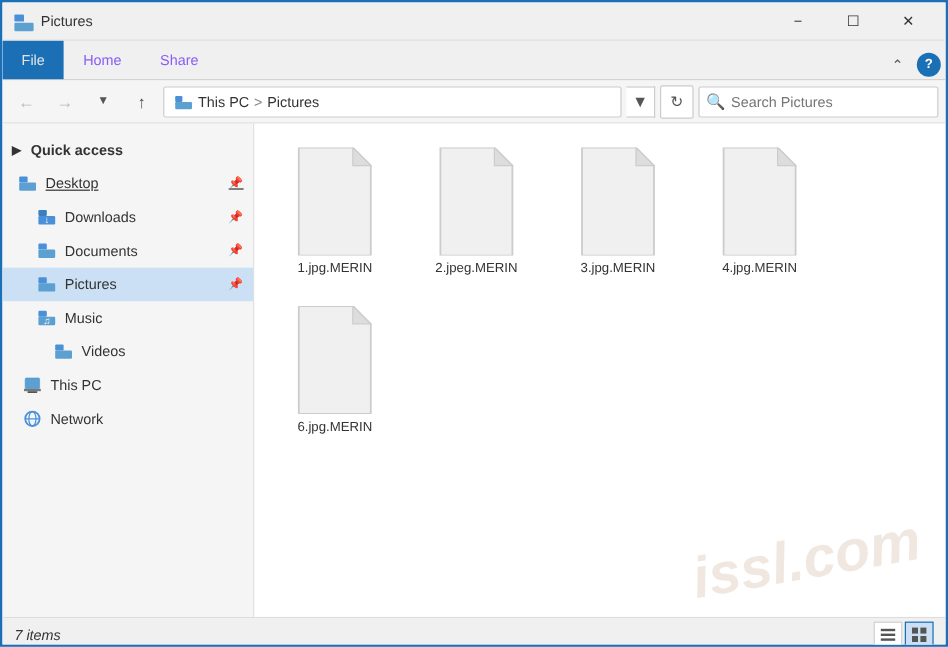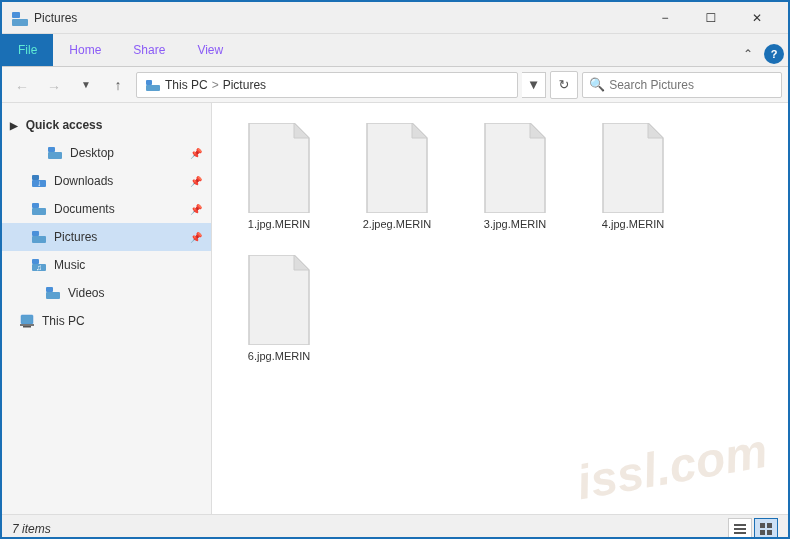--- a/index.html
+++ b/index.html
@@ -69,21 +69,21 @@
       cursor: pointer;
       border: none;
       background: transparent;
       color: #8b5cf6;
       height: 100%;
       display: flex;
       align-items: center;
     }
     .ribbon-tab.active {
       background: #1a6fb5;
-      color: #5eead4;
+      color: #e5e5e5;
     }
     .ribbon-right {
       margin-left: auto;
       display: flex;
       align-items: center;
       padding-right: 4px;
       gap: 4px;
     }
     .ribbon-chevron, .ribbon-help {
       width: 24px;
@@ -346,21 +346,20 @@
     <button class="title-bar-btn">☐</button>
     <button class="title-bar-btn close">✕</button>
   </div>
 </div>
 
 <div class="ribbon">
   <div class="ribbon-tabs">
     <button class="ribbon-tab active">File</button>
     <button class="ribbon-tab">Home</button>
     <button class="ribbon-tab">Share</button>
-    <button class="ribbon-tab">View</button>
     <div class="ribbon-right">
       <button class="ribbon-chevron">⌃</button>
       <button class="ribbon-help">?</button>
     </div>
   </div>
 </div>
 
 <div class="address-bar">
   <button class="nav-btn disabled">←</button>
   <button class="nav-btn disabled">→</button>
@@ -385,21 +384,21 @@
 
 <div class="main-content">
 
   <div class="sidebar">
 
     <div class="sidebar-item header">
       <span style="font-size:10px;margin-right:2px;">▶</span>
       <span>Quick access</span>
     </div>
 
-    <div class="sidebar-item" style="padding-left:44px;">
+    <div class="sidebar-item" style="padding-left:12px;text-decoration:underline;">
       <div class="item-icon icon-desktop">
         <svg width="16" height="16" viewBox="0 0 16 16">
           <rect x="1" y="2" width="7" height="5" rx="1" fill="#4a90d9"></rect>
           <rect x="1" y="7" width="14" height="7" rx="1" fill="#5ba0d0"></rect>
         </svg>
       </div>
       <span class="item-label">Desktop</span>
       <span class="pin-icon">📌</span>
     </div>
 
@@ -462,20 +461,30 @@
       <div class="item-icon">
         <svg width="16" height="16" viewBox="0 0 16 16">
           <rect x="2" y="2" width="12" height="9" rx="1" fill="#5ba0d0" stroke="#4a90d9" stroke-width="0.5"></rect>
           <rect x="1" y="11" width="14" height="2" fill="#777"></rect>
           <rect x="4" y="13" width="8" height="1.5" fill="#555"></rect>
         </svg>
       </div>
       <span class="item-label">This PC</span>
     </div>
 
+    <div class="sidebar-item" style="padding-left:16px;">
+      <div class="item-icon">
+        <svg width="16" height="16" viewBox="0 0 16 16">
+          <circle cx="8" cy="8" r="6" fill="none" stroke="#4a90d9" stroke-width="1.5"></circle>
+          <ellipse cx="8" cy="8" rx="3" ry="6" fill="none" stroke="#4a90d9" stroke-width="1"></ellipse>
+          <line x1="2" y1="8" x2="14" y2="8" stroke="#4a90d9" stroke-width="1"></line>
+        </svg>
+      </div>
+      <span class="item-label">Network</span>
+    </div>
   </div>
 
   <div class="file-area">
     <div class="watermark">issl.com</div>
 
     <div class="file-item">
       <div class="file-icon">
         <svg viewBox="0 0 80 90" xmlns="http://www.w3.org/2000/svg">
           <polygon points="10,0 55,0 70,15 70,90 10,90" fill="#f0f0f0" stroke="#ccc" stroke-width="1.5"></polygon>
           <polygon points="55,0 55,15 70,15" fill="#ddd" stroke="#ccc" stroke-width="1"></polygon>

